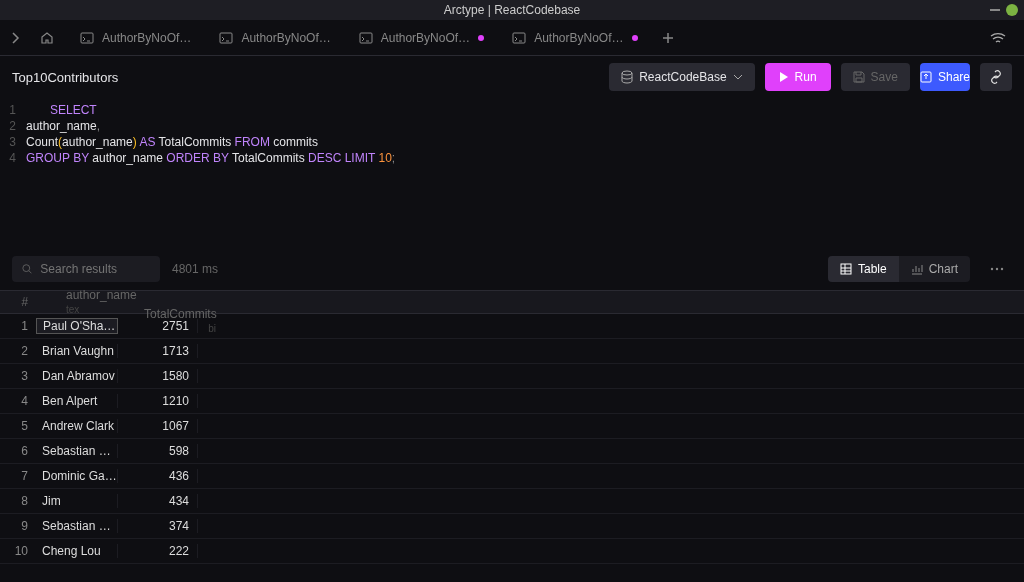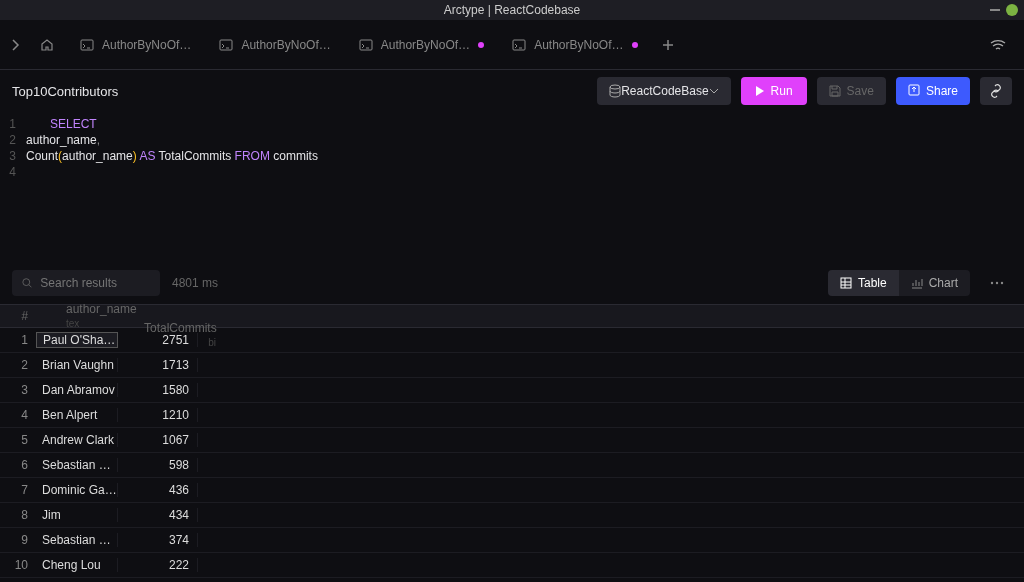--- a/index.html
+++ b/index.html
@@ -4,39 +4,39 @@
 <style>
   * { box-sizing: border-box; margin: 0; padding: 0; font-family: -apple-system, BlinkMacSystemFont, "Segoe UI", sans-serif; }
   body { background: #0e0e12; color: #e5e5e8; width: 1024px; height: 582px; overflow: hidden; font-size: 13px; }
   
   .titlebar { height: 20px; background: #1e1e24; display: flex; align-items: center; justify-content: center; position: relative; }
   .titlebar-text { font-size: 12px; color: #ccc; font-weight: 500; }
   .titlebar-controls { position: absolute; right: 6px; display: flex; gap: 6px; align-items: center; }
   .tb-min { width: 10px; height: 2px; background: #888; }
   .tb-close { width: 12px; height: 12px; border-radius: 50%; background: #7cb342; }
   
-  .topbar { height: 50px; display: flex; align-items: center; padding: 0 8px; border-bottom: 1px solid #2a2a32; }
+  .topbar { height: 36px; display: flex; align-items: center; padding: 0 8px; border-bottom: 1px solid #2a2a32; }
   .chev { width: 16px; height: 16px; display: flex; align-items: center; justify-content: center; color: #999; cursor: pointer; margin-right: 8px; }
   .home-btn { width: 30px; height: 30px; display: flex; align-items: center; justify-content: center; color: #888; cursor: pointer; margin-right: 4px; }
   .tabs { display: flex; align-items: center; flex: 1; }
   .tab { display: flex; align-items: center; gap: 8px; padding: 0 14px; height: 50px; color: #888; font-size: 12px; cursor: pointer; position: relative; }
   .tab.active { color: #fff; }
   .tab.active::after { content: ''; position: absolute; bottom: 0; left: 0; right: 0; height: 2px; background: #e040fb; }
   .tab-dot { width: 6px; height: 6px; border-radius: 50%; }
   .tab-dot.mod { background: #e040fb; }
   .tab-dot.unsaved { background: #66bb6a; }
   .add-tab { color: #888; padding: 0 10px; cursor: pointer; }
   .wifi { margin-left: auto; color: #888; padding: 0 10px; }
   
   .subbar { height: 42px; display: flex; align-items: center; padding: 0 12px; gap: 10px; }
   .page-title { font-size: 13px; color: #e5e5e8; flex: 1; }
-  .db-select { background: #2a2a32; border-radius: 4px; padding: 7px 12px; display: flex; align-items: center; gap: 0; color: #e5e5e8; font-size: 12px; cursor: pointer; }
+  .db-select { background: #2a2a32; border-radius: 4px; padding: 7px 12px; display: flex; align-items: center; gap: 6px; color: #e5e5e8; font-size: 12px; cursor: pointer; }
   .run-btn { background: #e040fb; color: #fff; border-radius: 4px; padding: 7px 14px; display: flex; align-items: center; gap: 6px; font-size: 12px; cursor: pointer; font-weight: 500; }
   .save-btn { background: #2a2a32; color: #666; border-radius: 4px; padding: 7px 12px; display: flex; align-items: center; gap: 6px; font-size: 12px; cursor: pointer; }
-  .share-btn { background: #3d5afe; color: #fff; border-radius: 4px; padding: 7px 12px; display: flex; gap: 6px; font-size: 12px; cursor: pointer; font-weight: 500; }
+  .share-btn { background: #3d5afe; color: #fff; border-radius: 4px; padding: 7px 0; display: flex; align-items: center; gap: 6px; font-size: 12px; cursor: pointer; font-weight: 500; }
   .link-btn { background: #2a2a32; border-radius: 4px; padding: 7px 9px; display: flex; align-items: center; color: #e5e5e8; cursor: pointer; }
   
   .editor { font-family: "SF Mono", Menlo, monospace; font-size: 12px; line-height: 16px; padding: 4px 0; height: 150px; }
   .line { display: flex; }
   .lineno { width: 26px; text-align: right; color: #555; padding-right: 10px; }
   .code { white-space: pre; }
   .kw-select { color: #c084fc; margin-left: 24px; }
   .kw-as { color: #c084fc; }
   .kw-from { color: #c084fc; margin-top: 32px; }
   .kw-group { color: #c084fc; }
@@ -184,20 +184,21 @@
   <div class="line">
       <span class="lineno">2</span>
       <span class="code"><span class="txt">author_name</span><span class="punc">,</span></span>
     </div>
   <div class="line">
       <span class="lineno">3</span>
       <span class="code"><span class="txt">Count</span><span class="paren">(</span><span class="txt">author_name</span><span class="paren">)</span> <span class="kw-as">AS</span> <span class="txt">TotalCommits</span> <span class="kw-from">FROM</span> <span class="txt">commits</span></span>
     </div>
   <div class="line">
       <span class="lineno">4</span>
+      <span class="code"><span class="kw-group">GROUP</span> <span class="kw-group">BY</span> <span class="txt">author_name</span> <span class="kw-order">ORDER</span> <span class="kw-order">BY</span> <span class="txt">TotalCommits</span> <span class="kw-desc">DESC</span> <span class="kw-limit">LIMIT</span> <span class="num">10</span><span class="punc">;</span></span>
     </div>
 </div>
 
 <div class="results-bar">
   <div class="search-box">
     <svg width="12" height="12" viewBox="0 0 12 12">
         <circle cx="5" cy="5" r="4" stroke="#666" fill="none"></circle>
         <path d="M8 8l3 3" stroke="#666"></path>
       </svg>
     <input placeholder="Search results" style="">

